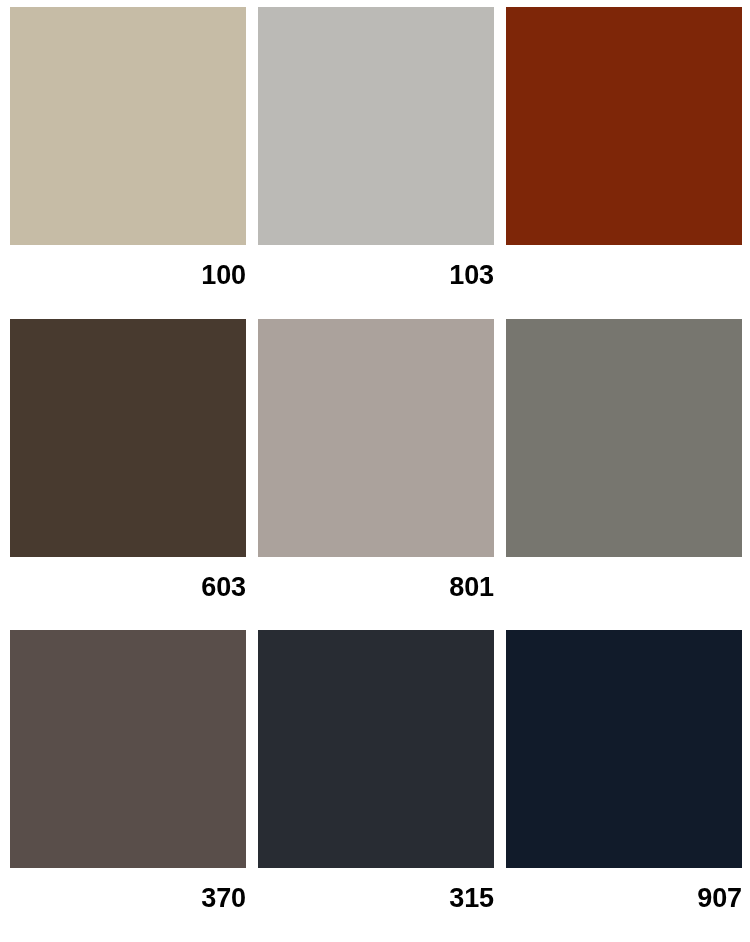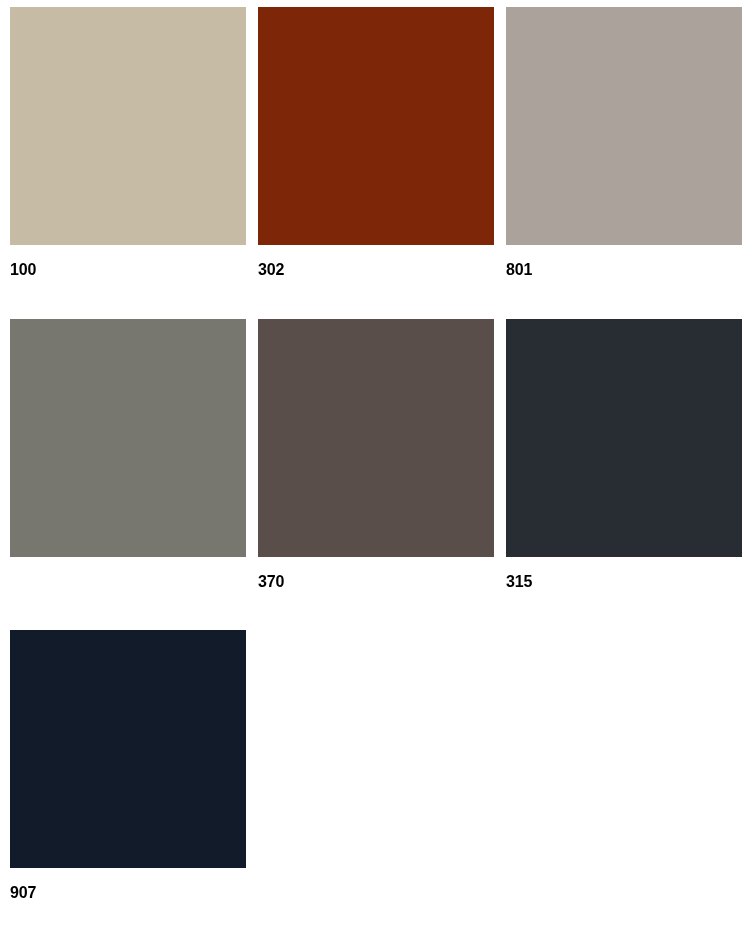--- a/index.html
+++ b/index.html
@@ -42,45 +42,52 @@
     height: 238px;
     flex: 0 0 238px;
     display: block;
     background-color: #cccccc;
   }
 
   .swatch-label {
     display: block;
     margin-top: 17px;
     font-family: "Liberation Sans", sans-serif;
-    font-size: 16px;
+    font-size: 27px;
     font-weight: 700;
     line-height: 1;
     letter-spacing: -0.1px;
     color: #000000;
-    text-align: left;
+    text-align: right;
     white-space: nowrap;
   }
 </style>
 </head>
 <body style="background-color: rgb(255, 255, 255);">
 
 <div id="swatch-grid">
 
   <div class="swatch-cell">
     <div class="swatch-chip" style="background-color: rgb(198, 188, 166);"></div>
     <span class="swatch-label">100</span>
   </div>
 
+  <div class="swatch-cell">
+    <div class="swatch-chip" style="background-color: rgb(187, 186, 182);"></div>
+    <span class="swatch-label">103</span>
+  </div>
 
   <div class="swatch-cell">
     <div class="swatch-chip" style="background-color: rgb(126, 38, 8);"></div>
-    <span class="swatch-label">302</span>
   </div>
 
+  <div class="swatch-cell">
+    <div class="swatch-chip" style="background-color: rgb(72, 58, 47);"></div>
+    <span class="swatch-label">603</span>
+  </div>
 
   <div class="swatch-cell">
     <div class="swatch-chip" style="background-color: rgb(171, 162, 156);"></div>
     <span class="swatch-label">801</span>
   </div>
 
   <div class="swatch-cell">
     <div class="swatch-chip" style="background-color: rgb(119, 118, 111);"></div>
   </div>
 

